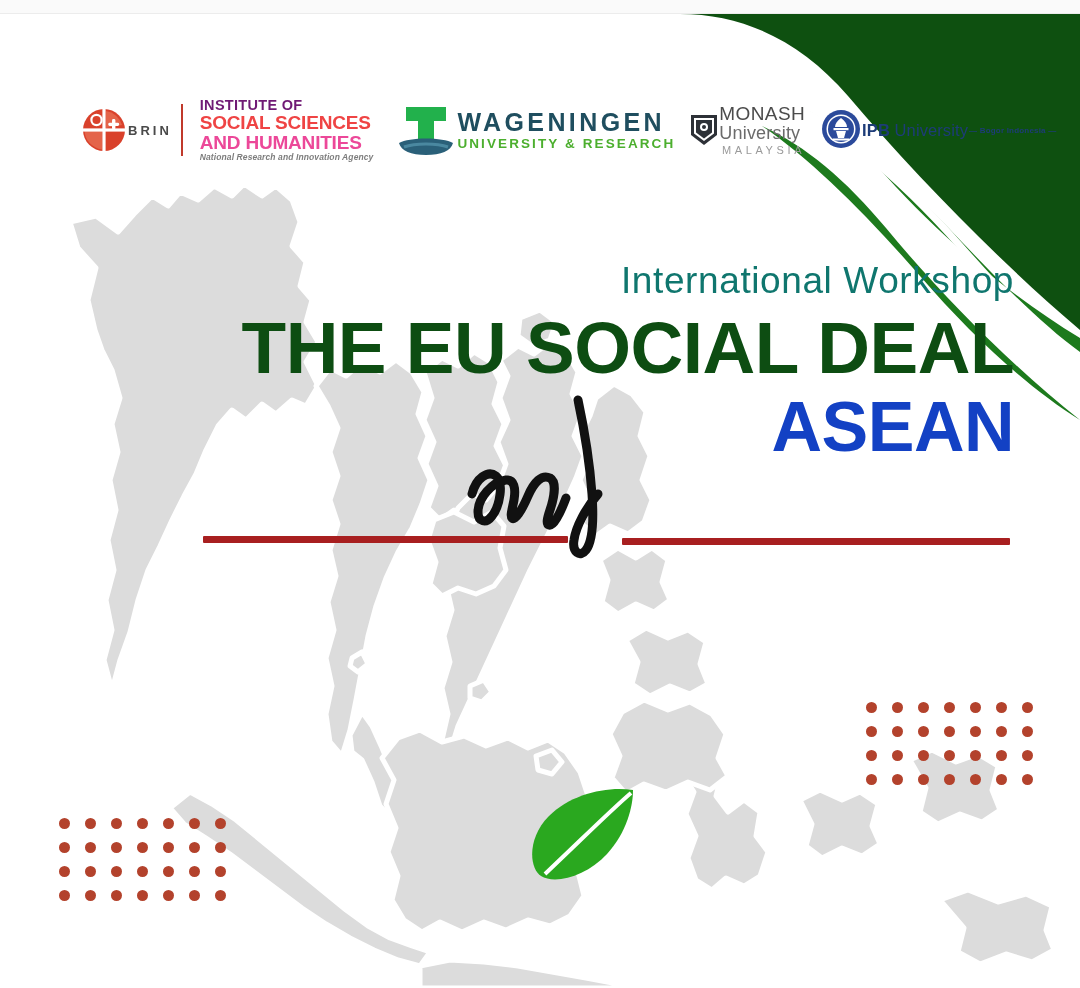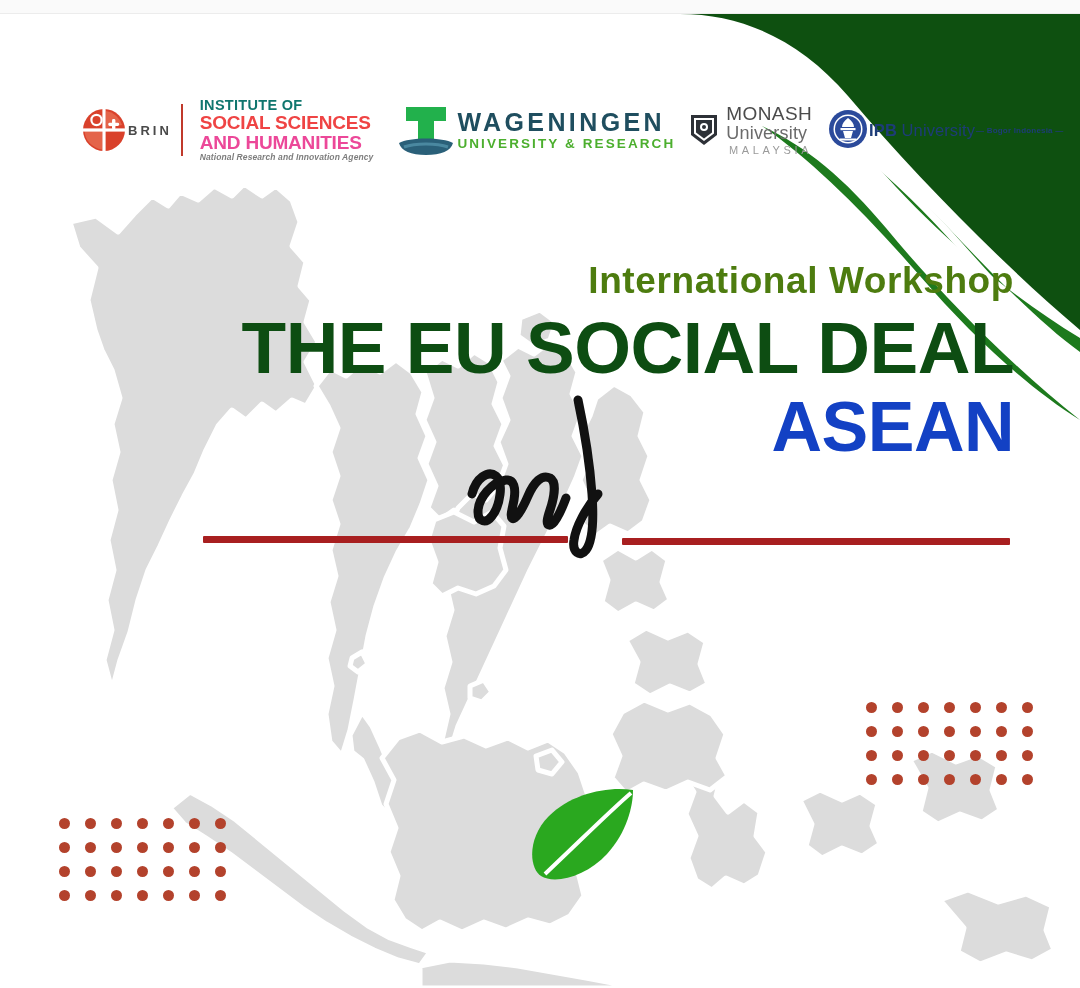--- a/index.html
+++ b/index.html
@@ -78,21 +78,21 @@
     color: #4a4a4a;
   }
   .brin-rule {
     width: 2px;
     height: 52px;
     background: #c0392b;
     margin-right: 8px;
   }
   .brin-text { line-height: 1.02; }
   .brin-l1 {
-    font-size: 14.5px; font-weight: 700; color: #0f766e;
+    font-size: 14.5px; font-weight: 700; color: #701a75;
     letter-spacing: 0.3px;
   }
   .brin-l2 {
     font-size: 19px; font-weight: 800; color: #ef4444;
     letter-spacing: -0.2px;
   }
   .brin-l3 {
     font-size: 19px; font-weight: 800; color: #ec4899;
     letter-spacing: -0.2px;
   }
@@ -107,21 +107,21 @@
   .wur-l1 {
     font-size: 25px; font-weight: 700; color: #1f4e5f;
     letter-spacing: 3.4px;
   }
   .wur-l2 {
     font-size: 13.5px; font-weight: 700; color: #4caf2e;
     letter-spacing: 2.1px;
   }
 
   
-  .monash { gap: 7px; padding-right: 10px; }
+  .monash { gap: 0; padding-right: 10px; }
   .monash-text { line-height: 1.05; }
   .monash-l1 { font-size: 19px; font-weight: 400; color: #4b4b4b; letter-spacing: 0.4px; }
   .monash-l2 { font-size: 18px; font-weight: 400; color: #6b6b6b; letter-spacing: 0.2px; }
   .monash-l3 {
     font-size: 11px; color: #9a9a9a; letter-spacing: 3.6px;
     text-align: right; margin-top: 2px;
   }
 
   
   .ipb { flex-direction: row; gap: 1px; justify-content: center; padding-left: 6px;}
@@ -135,22 +135,22 @@
   
   .headline {
     position: absolute;
     left: 0;
     top: 262px;
     width: 1014px;
     text-align: right;
   }
   .kicker {
     font-size: 37px;
-    font-weight: 700;
-    color: #4d7c0f;
+    font-weight: 400;
+    color: #0f766e;
     letter-spacing: 0.6px;
     line-height: 1;
   }
   .big-line {
     font-size: 73px;
     font-weight: 800;
     color: #0d4d12;
     letter-spacing: -0.5px;
     line-height: 1.08;
     margin-top: 10px;

